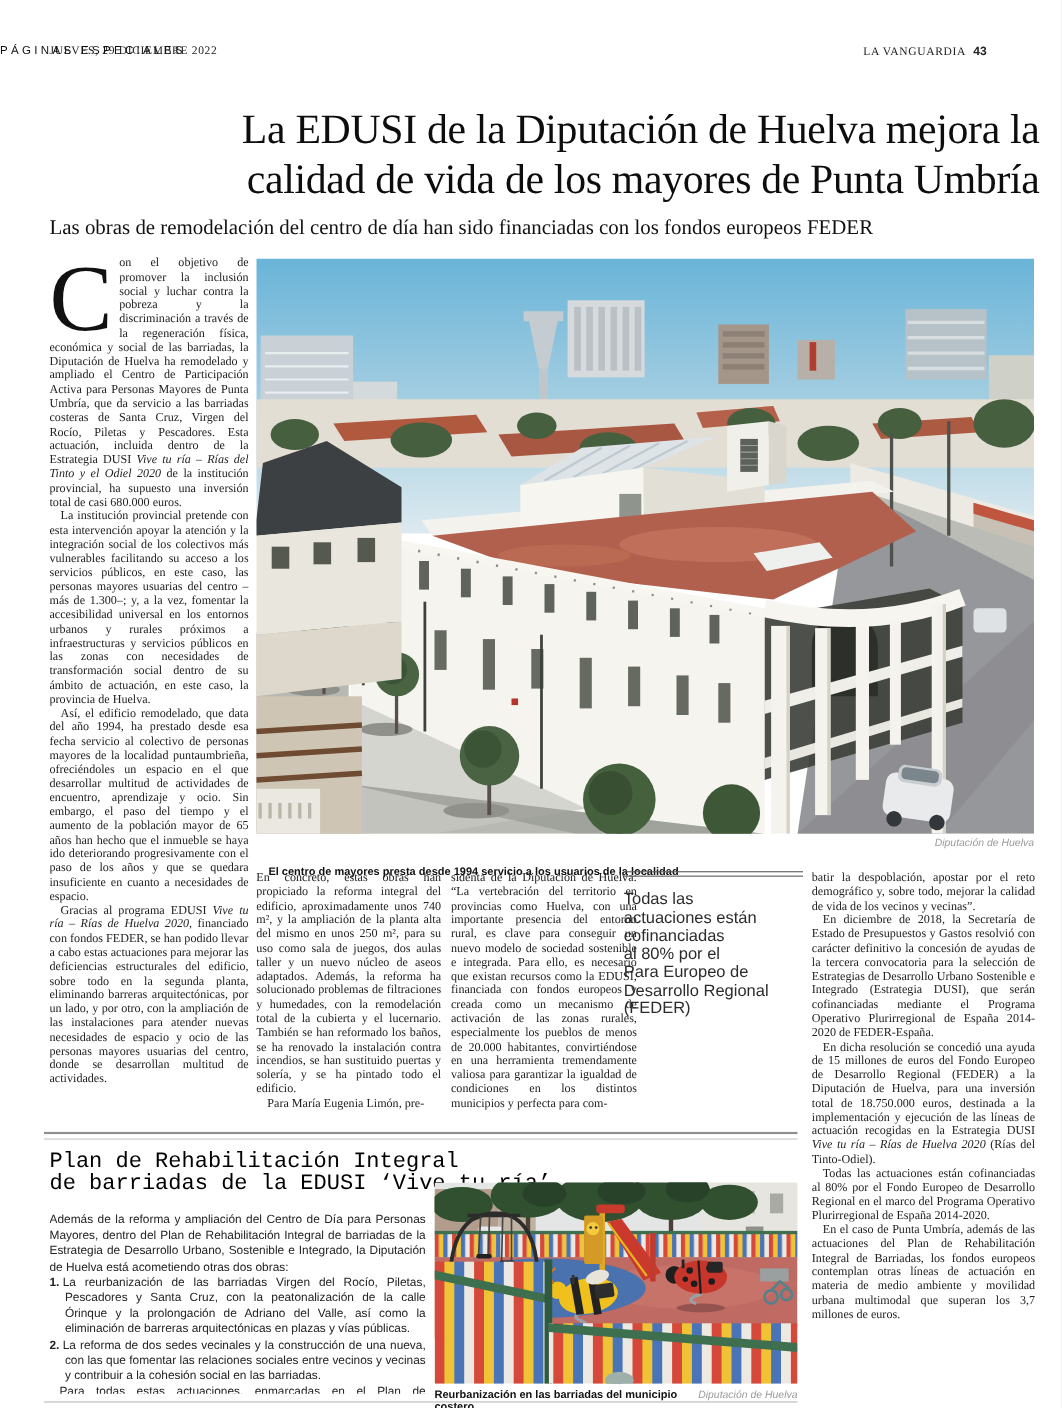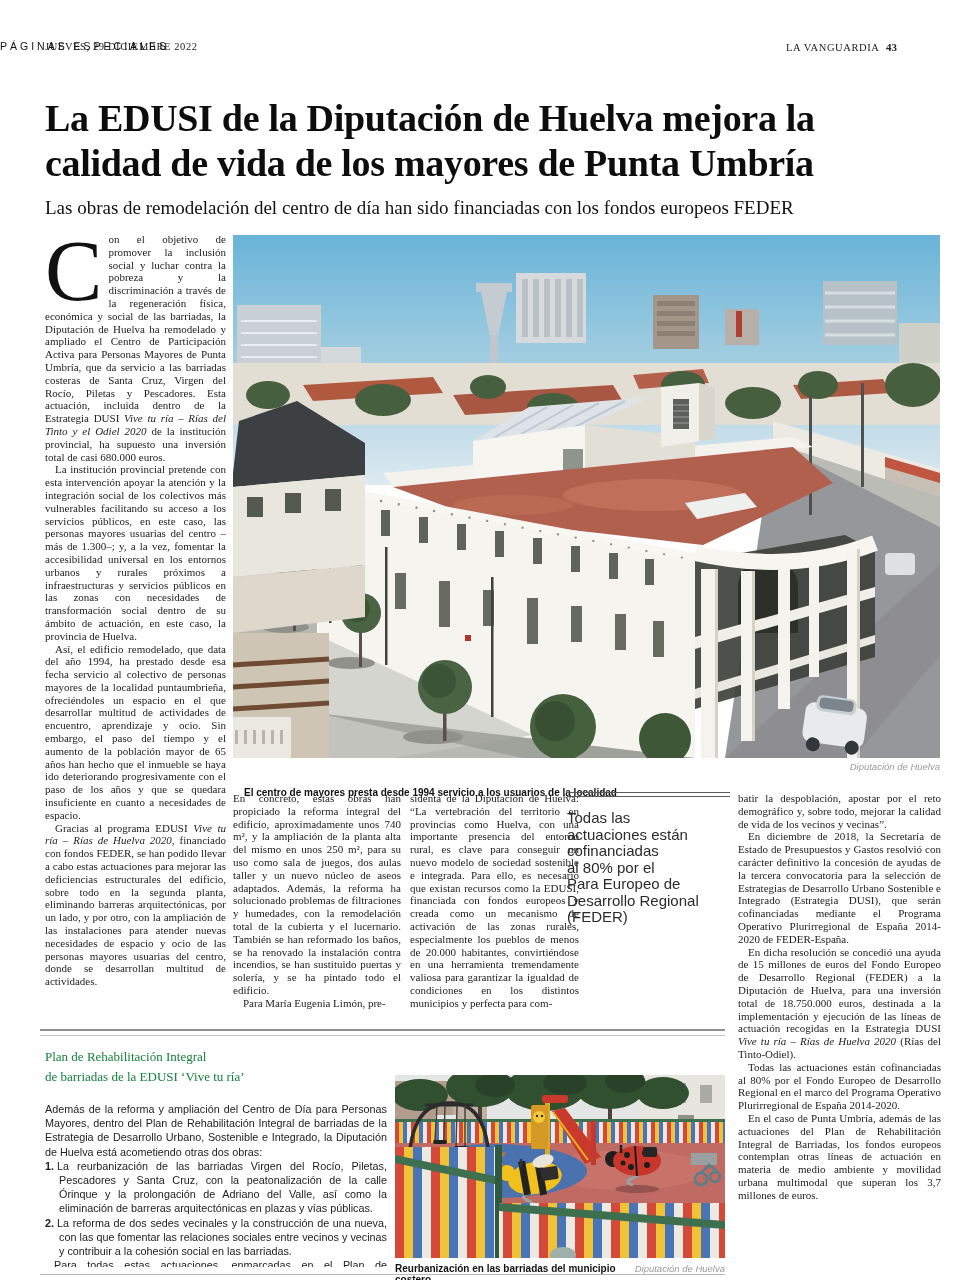--- a/index.html
+++ b/index.html
@@ -3,24 +3,24 @@
 <meta charset="utf-8">
 <style>
   html,body{margin:0;padding:0;background:#e9e9e9;}
   .page{position:relative;width:965px;height:1280px;background:#ffffff;margin:0 auto;
         font-family:"Liberation Serif",serif;color:#1a1a1a;overflow:hidden;}
   
   .hdr-date{position:absolute;left:45px;top:41px;font-size:10.5px;letter-spacing:.6px;color:#222;}
   .hdr-section{position:absolute;left:0;right:0;top:40px;
                font-family:"Liberation Sans",sans-serif;font-weight:400;font-size:10.5px;letter-spacing:3px;color:#111;}
   .hdr-right{position:absolute;right:68px;top:41px;font-size:10.5px;letter-spacing:.6px;color:#222;}
-  .hdr-right b{font-family:Liberation Serif, serif;font-size:11px;letter-spacing:0;margin-top:15px;}
-  
-  .headline{position:absolute;left:45px;top:96px;width:900px;font-weight:700;
-            font-size:38px;line-height:45px;letter-spacing:-.3px;color:#0d0d0d;}
+  .hdr-right b{font-family:Liberation Sans, sans-serif;font-size:11px;letter-spacing:0;margin-top:15px;}
+  
+  .headline{position:absolute;left:45px;top:96px;width:900px;font-weight:400;
+            font-size:38px;line-height:45px;letter-spacing:-.3px;color:#0d0d0d;text-align:right;}
   .subhead{position:absolute;left:45px;top:196px;width:900px;font-size:19px;line-height:23px;color:#111;}
   
   .col{position:absolute;font-size:11px;line-height:12.8px;text-align:justify;color:#222;overflow:hidden;}
   .col p{margin:0;text-indent:10px;}
   .col p.noind{text-indent:0;}
   .dropcap{float:left;font-size:86px;line-height:72px;padding:2px 6px 0 0;font-weight:400;color:#111;}
   i{font-style:italic;}
   #col1{left:45px;top:233px;width:181px;height:800px;}
   #col2{left:233px;top:792px;width:168px;height:243px;}
   #col3{left:410px;top:792px;width:169px;height:243px;}
@@ -31,22 +31,22 @@
   #credit-main{left:233px;top:761px;width:707px;text-align:right;}
   .caption{position:absolute;font-family:"Liberation Sans",sans-serif;font-weight:700;font-size:10px;color:#111;}
   #caption-main{left:244px;top:771px;width:560px;margin-top:16px;}
   
   .pullquote{position:absolute;left:567px;top:792px;width:163px;}
   .dbl-rule{height:3px;border-top:1px solid #5a5a5a;border-bottom:1px solid #5a5a5a;margin-bottom:13px;}
   .pq-text{font-family:"Liberation Sans",sans-serif;font-size:15px;line-height:16.5px;color:#2b2b2b;}
   
   .divider{position:absolute;left:40px;top:1029px;width:685px;height:4px;
            border-top:2px solid #8f8f8f;border-bottom:1px solid #c4c4c4;}
-  .box-title{position:absolute;left:45px;top:1047px;font-family:Liberation Serif, serif;
-             font-size:13px;line-height:20px;color:#15803d;}
+  .box-title{position:absolute;left:45px;top:1047px;font-family:Liberation Mono, monospace;
+             font-size:20px;line-height:20px;color:#000000;}
   .box-body{position:absolute;left:45px;top:1102px;width:342px;height:165px;overflow:hidden;
             font-family:"Liberation Sans",sans-serif;font-size:10.8px;line-height:14.2px;color:#222;text-align:justify;}
   .box-body p{margin:0;}
   .box-item{padding-left:14px;text-indent:-14px;margin:0;}
   .box-item .num{font-weight:700;margin-right:3px;}
   .box-close{text-indent:9px;}
   .photo2{position:absolute;left:395px;top:1075px;width:330px;height:183px;}
   #caption-bottom{left:395px;top:1263px;width:240px;}
   #credit-bottom{left:495px;top:1263px;width:230px;text-align:right;}
   .bottom-rule{position:absolute;left:40px;top:1274px;width:685px;border-top:1px solid #b8b8b8;}

